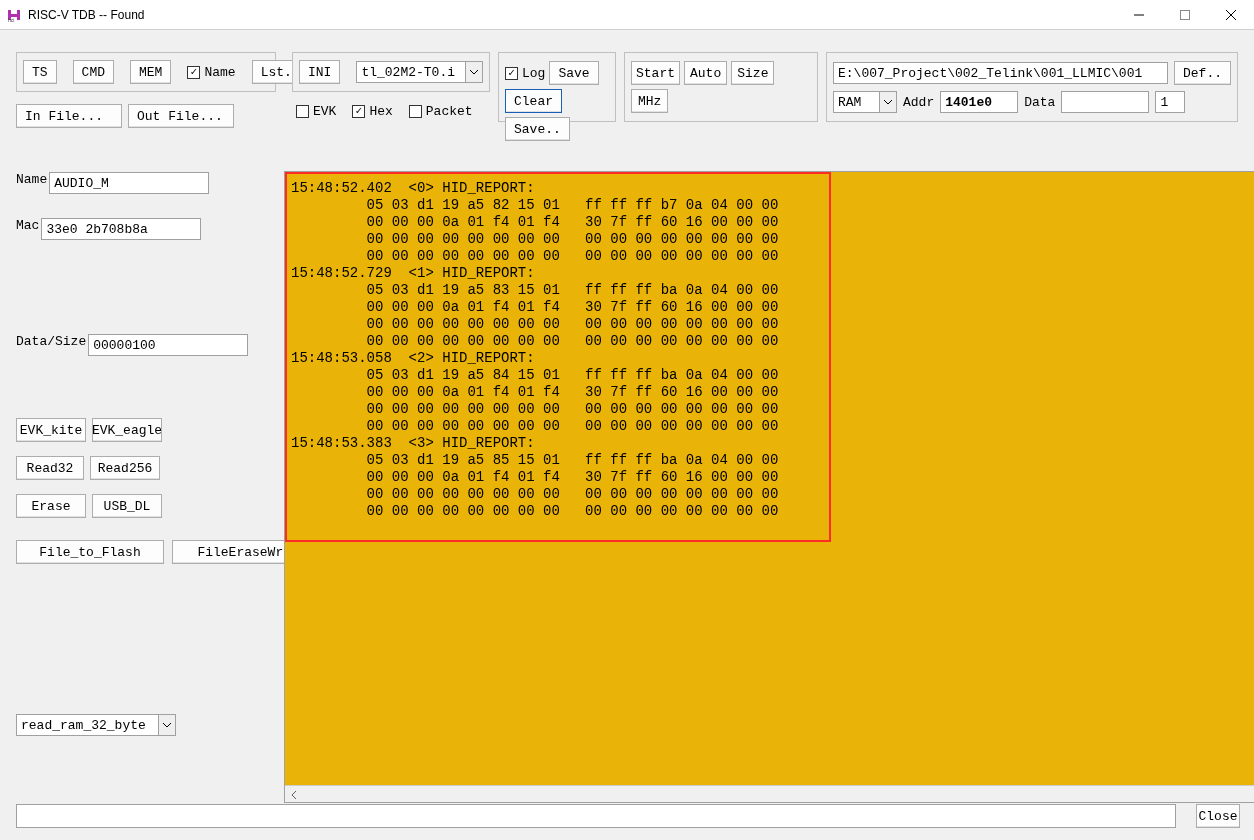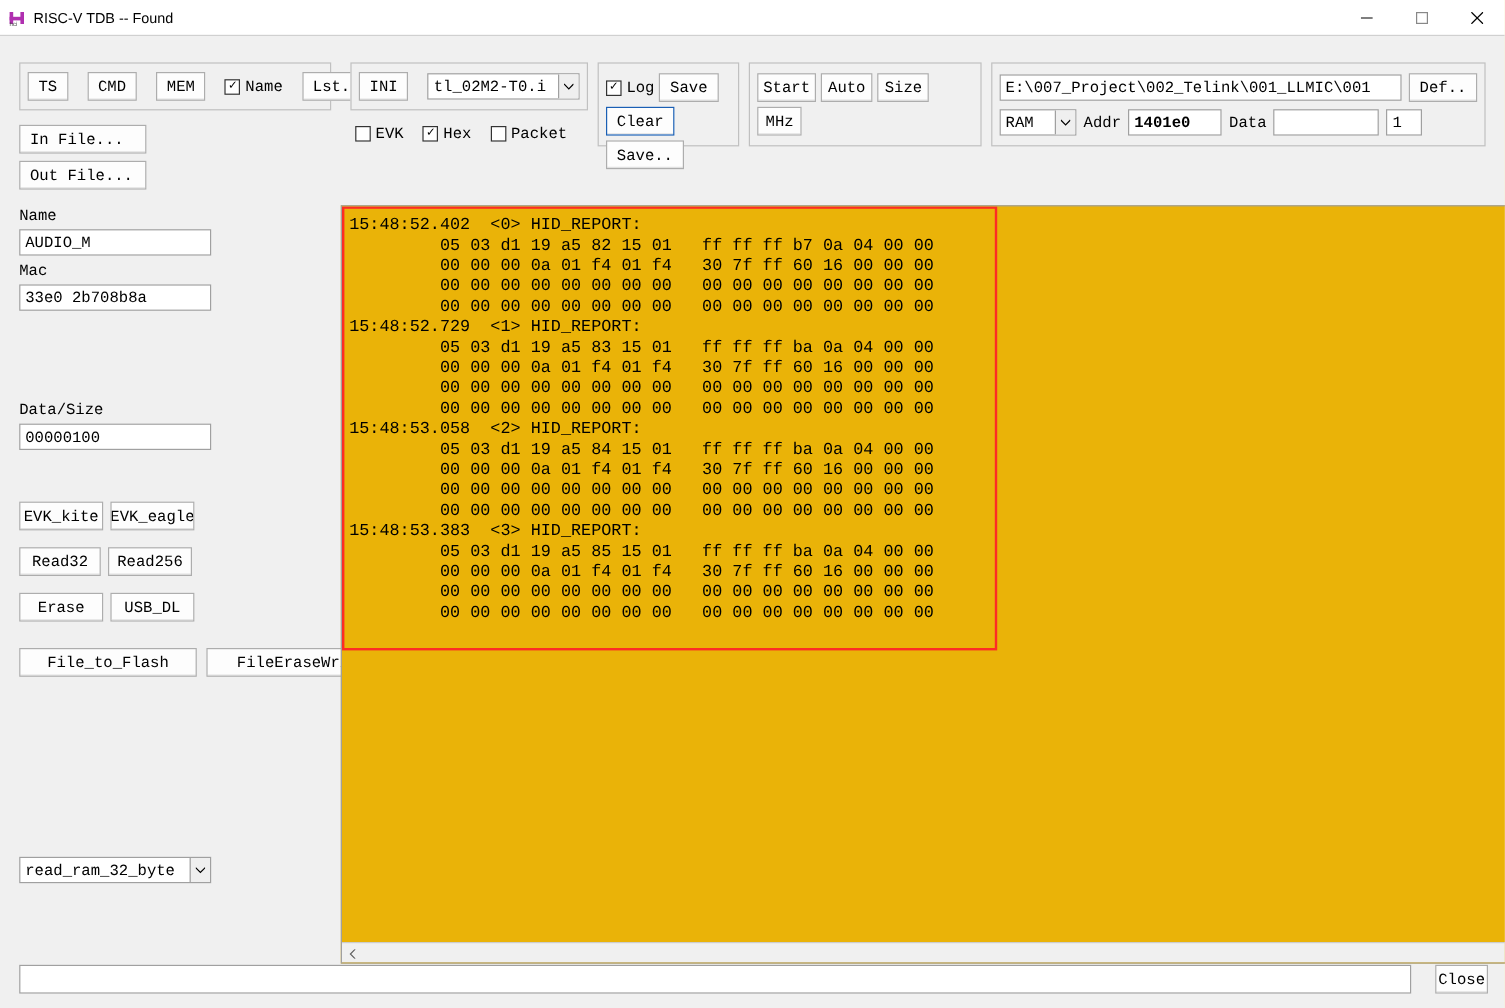--- a/index.html
+++ b/index.html
@@ -72,21 +72,21 @@
   
   .panel {
     position:absolute;
     border:1px solid #c0c0c0;
     background:#f0f0f0;
     padding:8px 6px;
     display:flex; align-items:center; gap:16px;
   }
 
   
-  .side-group { position:absolute; left:16px; display:flex; flex-direction:column; gap:2px; }
+  .side-group { position:absolute; left:16px; display:flex; flex-direction:row; gap:2px; }
   .side-group .lbl { margin-bottom:2px; }
 
   
   .log-wrap {
     position:absolute; left:284px; top:128px; width:1032px; height:632px;
     border:1px solid #a0a0a0; background:#eab308;
     overflow:hidden;
     margin-top:13px;
   }
   .log-wrap .highlight-box {

